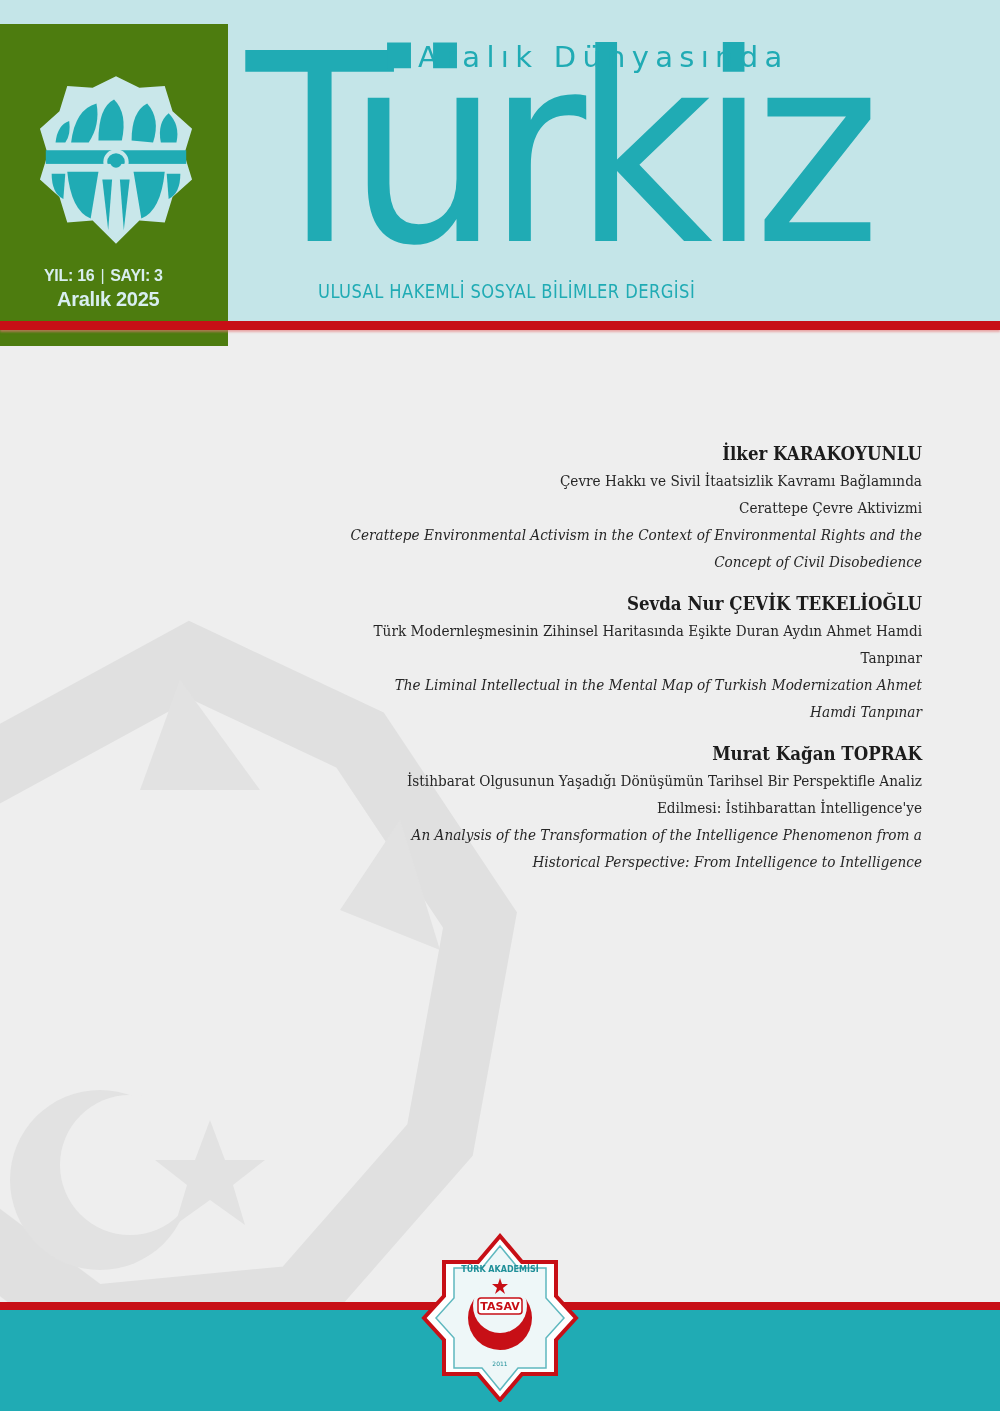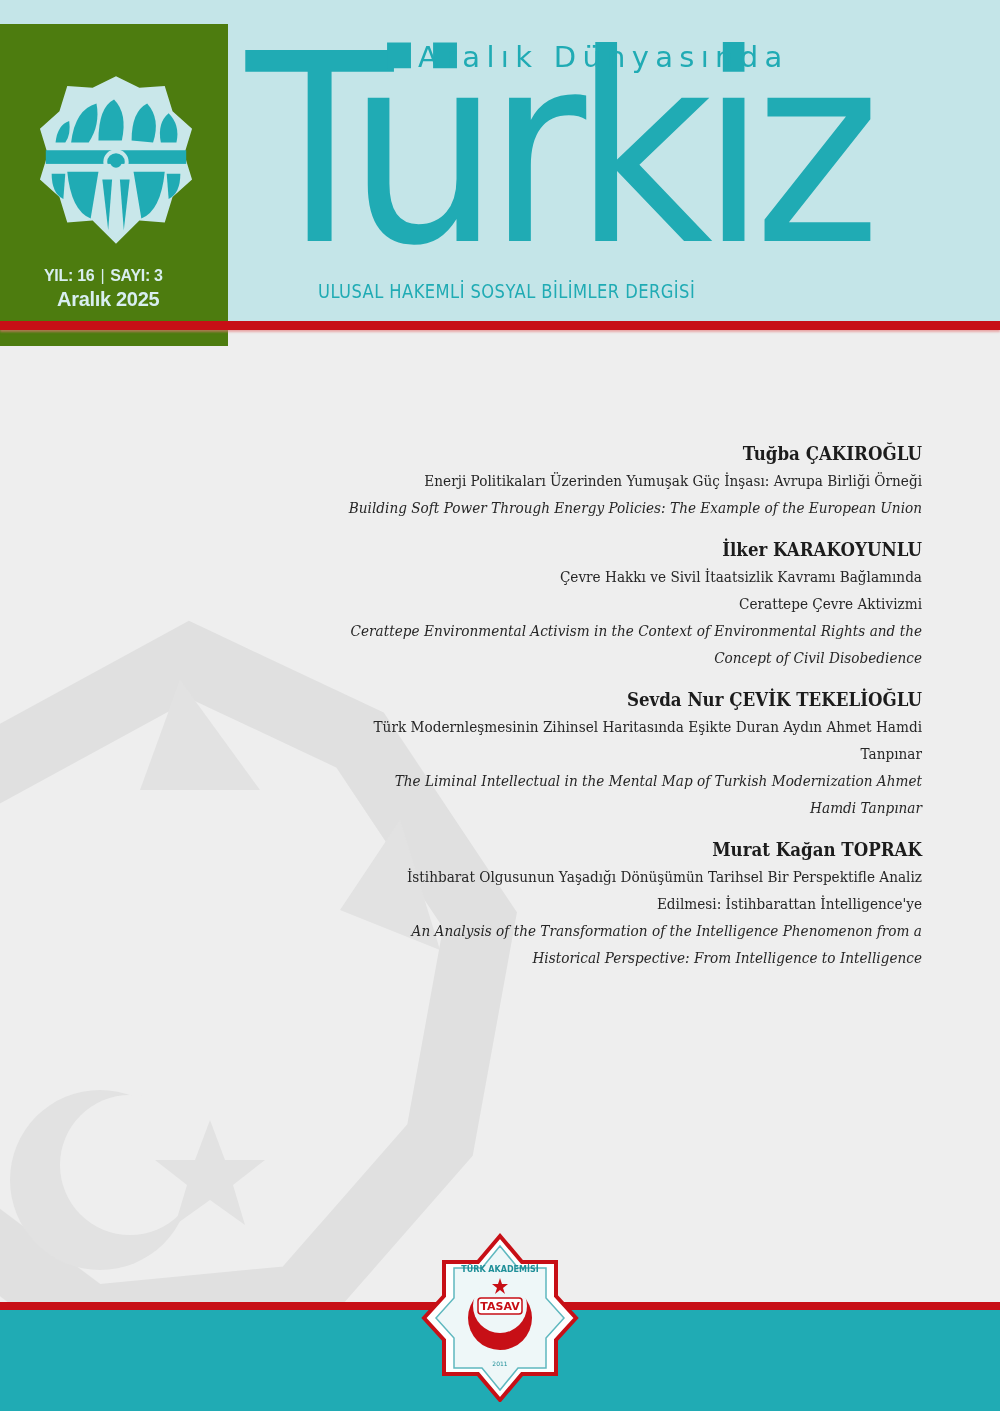--- a/index.html
+++ b/index.html
@@ -69,25 +69,20 @@
     <polygon points="340,60 420,170 300,170"></polygon>
     <polygon points="560,200 600,330 500,290"></polygon>
     <circle cx="260" cy="560" r="90"></circle>
   </g>
   <circle cx="290" cy="545" r="70" fill="#eeeeee"></circle>
   <polygon points="370,500 385,540 425,540 393,565 405,605 370,580 335,605 347,565 315,540 355,540" fill="#e2e2e2"></polygon>
 </svg>
 
 <div class="articles">
   <div class="article">
-    <div class="author">Tuğba ÇAKIROĞLU</div>
-    <div class="tr">Enerji Politikaları Üzerinden Yumuşak Güç İnşası: Avrupa Birliği Örneği</div>
-    <div class="en">Building Soft Power Through Energy Policies: The Example of the European Union</div>
-  </div>
-  <div class="article">
     <div class="author">İlker KARAKOYUNLU</div>
     <div class="tr">Çevre Hakkı ve Sivil İtaatsizlik Kavramı Bağlamında</div>
     <div class="tr">Cerattepe Çevre Aktivizmi</div>
     <div class="en">Cerattepe Environmental Activism in the Context of Environmental Rights and the</div>
     <div class="en">Concept of Civil Disobedience</div>
   </div>
   <div class="article">
     <div class="author">Sevda Nur ÇEVİK TEKELİOĞLU</div>
     <div class="tr">Türk Modernleşmesinin Zihinsel Haritasında Eşikte Duran Aydın Ahmet Hamdi</div>
     <div class="tr">Tanpınar</div>

